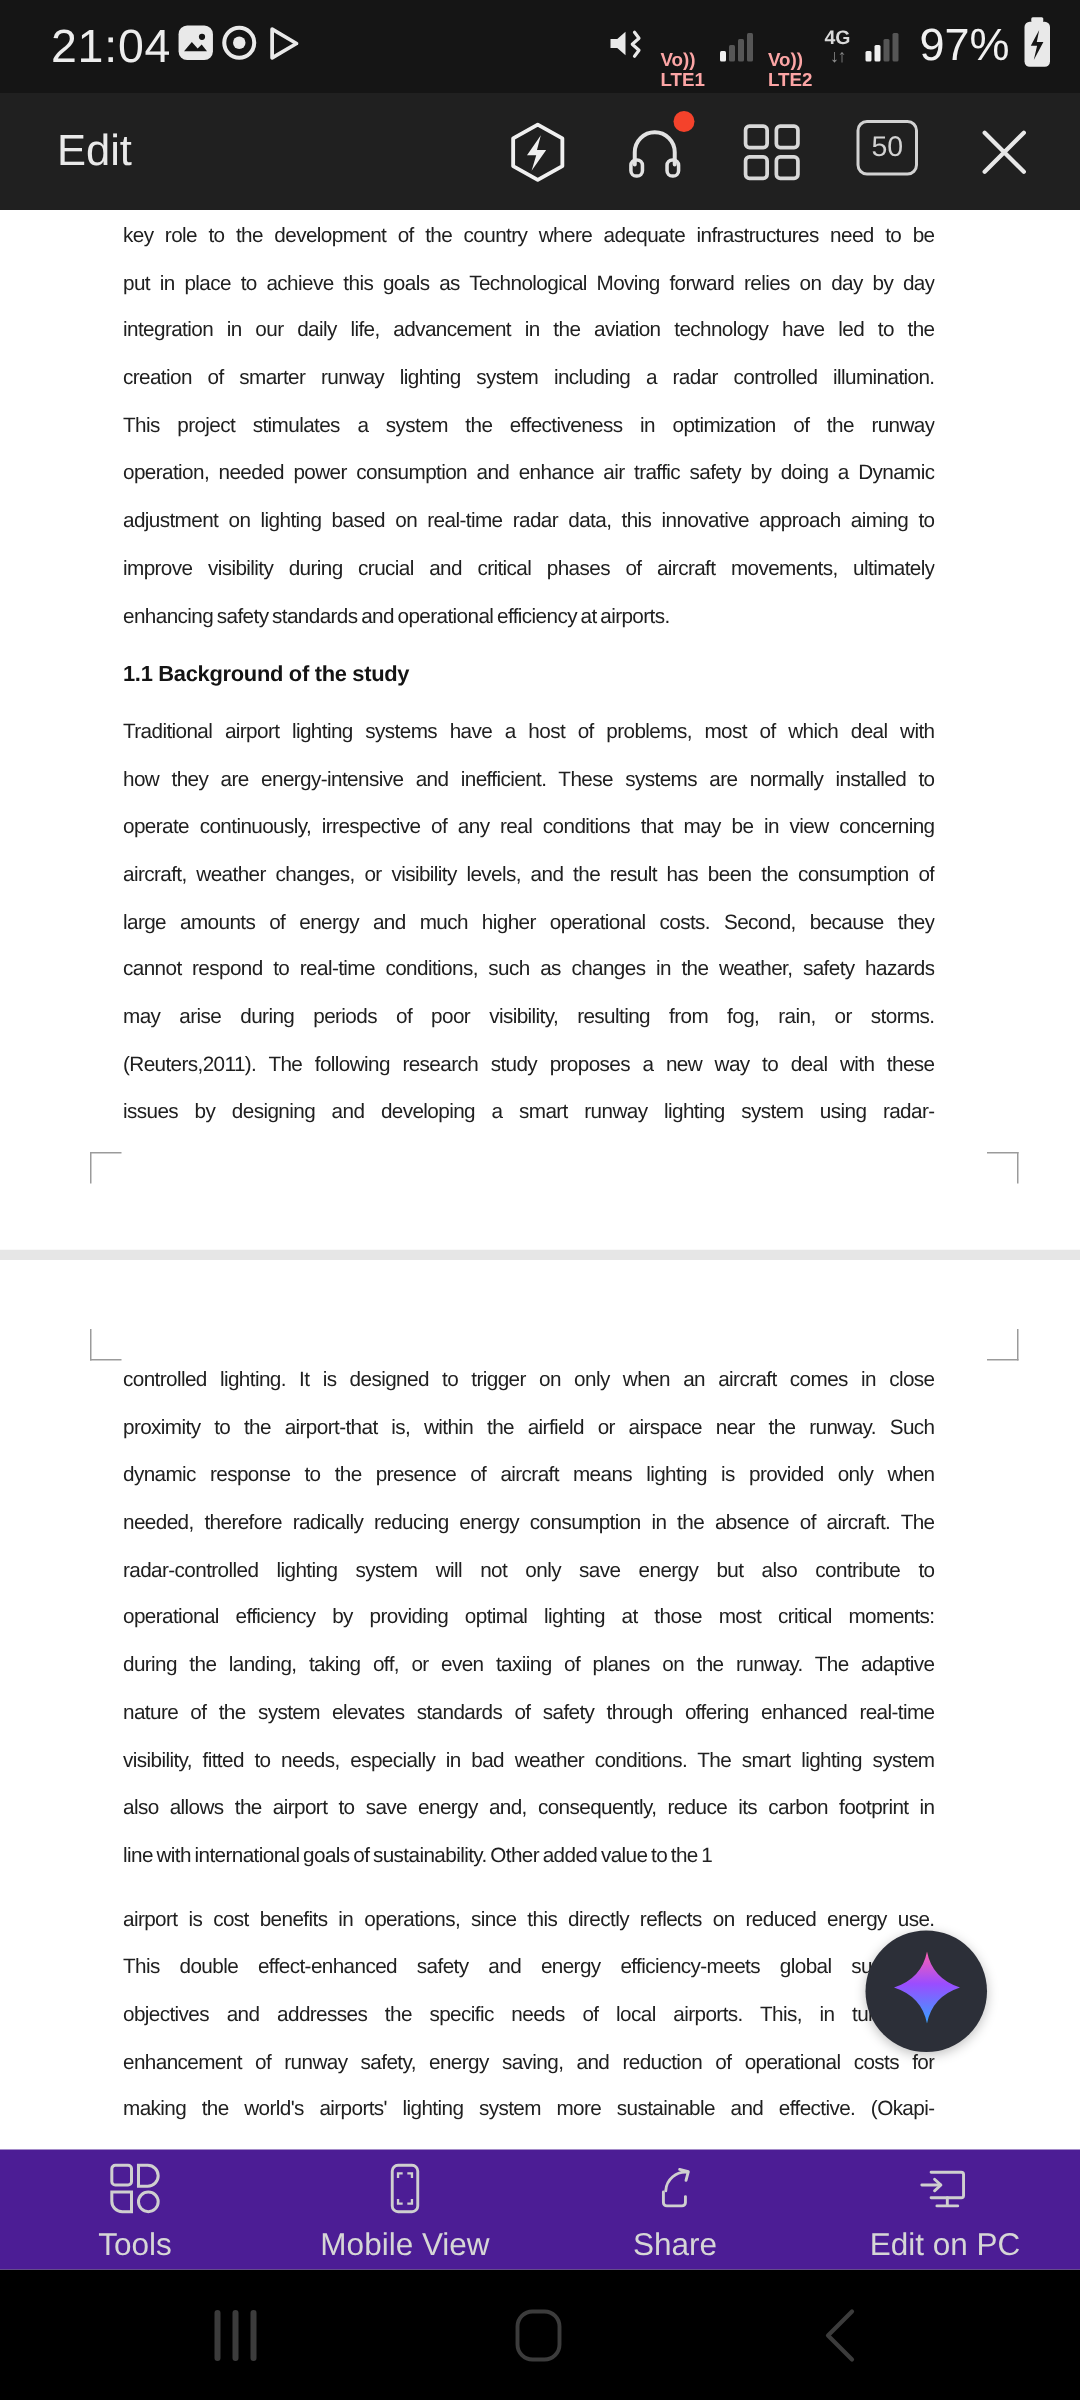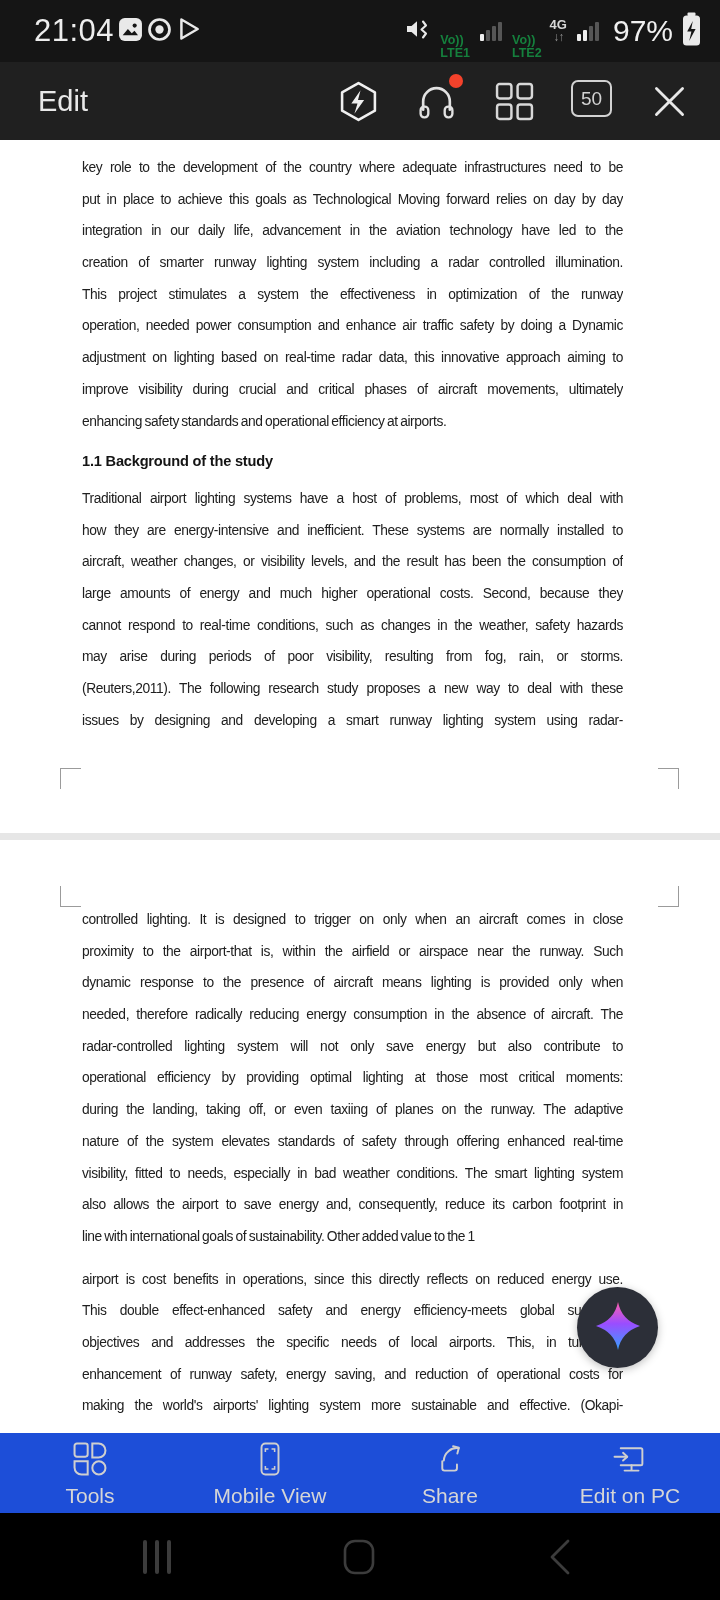--- a/index.html
+++ b/index.html
@@ -10,21 +10,21 @@
   }
   
   .status-bar {
     position:absolute; top:0; left:0; width:720px; height:62px;
     background:#151515; display:flex; align-items:center; justify-content:space-between;
     padding:0 18px 0 34px;
   }
   .sb-left { display:flex; align-items:center; gap:4px; }
   .sb-time { color:#ededed; font-size:31px; letter-spacing:.5px; }
   .sb-right { display:flex; align-items:center; gap:8px; }
-  .volte { color:#15803d; font-size:12.5px; line-height:13px; font-weight:700; text-align:left;margin-top:32px; }
+  .volte { color:#fca5a5; font-size:12.5px; line-height:13px; font-weight:700; text-align:left;margin-top:32px; }
   .bars { display:flex; align-items:flex-end; gap:2px; height:20px; margin:0 2px; }
   .bars i { display:block; width:4px; background:#565656; border-radius:1px; }
   .bars i.on { background:#efefef; }
   .fourg { text-align:center; color:#d9d9d9; font-size:13px; line-height:12px; font-weight:700; }
   .fourg .arrows { color:#8f8f8f; font-size:12px; letter-spacing:-1px; }
   .sb-batt-pct { color:#f0f0f0; font-size:30px; margin-left:4px; }
   
   .app-bar {
     position:absolute; top:62px; left:0; width:720px; height:78px;
     background:#202020; display:flex; align-items:center; justify-content:space-between;
@@ -34,21 +34,21 @@
   .ab-actions { display:flex; align-items:flex-start; gap:36px; }
   .ab-btn { position:relative; width:42px; height:42px; display:flex; align-items:center; justify-content:center; }
   .badge-dot { position:absolute; top:-6px; right:-6px; width:14px; height:14px; border-radius:50%; background:#f4422b; }
   .page-count {
     width:41px; height:37px; border:2.4px solid #d2d2d2; border-radius:7px;
     color:#d2d2d2; font-size:19px; display:flex; align-items:center; justify-content:center;
   }
   
   .doc { position:absolute; top:140px; left:0; width:720px; height:1293px; background:#fff; }
   .page { position:relative; background:#fff; padding-left:82px; padding-right:97px; }
-  .page1 { height:693px; padding-top:12px; }
+  .page1 { height:693px; padding-top:1px; }
   .page-gap { height:7px; background:#e6e6e6; }
   .page2 { height:593px; padding-top:64px; }
   .doc-line {
     font-size:13.8px; color:#202020; line-height:31.7px; letter-spacing:-.4px; word-spacing:-1px;
     text-align:justify; text-align-last:justify; white-space:normal; overflow:hidden; height:31.7px;
   }
   .doc-line.endline { text-align-last:left; }
   .doc-heading {
     font-size:14.6px; font-weight:700; color:#141414; line-height:31.7px;
     margin:9px 0 5px 0; letter-spacing:-.2px;
@@ -60,21 +60,21 @@
   .cm-p2-l { left:60px;  top:46px;  border-bottom:1.5px solid #9b9b9b; border-left:1.5px solid #9b9b9b; }
   .cm-p2-r { left:658px; top:46px;  border-bottom:1.5px solid #9b9b9b; border-right:1.5px solid #9b9b9b; }
   
   .fab {
     position:absolute; left:577px; top:1287px; width:81px; height:81px; border-radius:50%;
     background:#2c2f38; display:flex; align-items:center; justify-content:center; z-index:5;
     box-shadow:0 2px 8px rgba(0,0,0,.25);
   }
   
   .bottom-bar {
-    position:absolute; top:1433px; left:0; width:720px; height:80px; background:#1d4ed8;
+    position:absolute; top:1433px; left:0; width:720px; height:80px; background:#4c1d95;
     display:flex; z-index:6;
   }
   .bb-item { width:180px; display:flex; flex-direction:column; align-items:center; padding-top:9px; }
   .bb-item svg { height:34px; }
   .bb-label { color:#d6d6d6; font-size:21px; margin-top:4px; line-height:24px; }
   
   .nav-bar { position:absolute; top:1513px; left:0; width:720px; height:87px; background:#000; }
   .nav-ic { position:absolute; top:25px; }
   .nav-recents { left:141px; }
   .nav-home { left:342px; }
@@ -192,20 +192,21 @@
         <div class="doc-line">This project stimulates a system the effectiveness in optimization of the runway</div>
         <div class="doc-line">operation, needed power consumption and enhance air traffic safety by doing a Dynamic</div>
         <div class="doc-line">adjustment on lighting based on real-time radar data, this innovative approach aiming to</div>
         <div class="doc-line">improve visibility during crucial and critical phases of aircraft movements, ultimately</div>
         <div class="doc-line endline">enhancing safety standards and operational efficiency at airports.</div>
       </div>
       <div class="doc-heading">1.1 Background of the study</div>
       <div class="para para2">
         <div class="doc-line">Traditional airport lighting systems have a host of problems, most of which deal with</div>
         <div class="doc-line">how they are energy-intensive and inefficient. These systems are normally installed to</div>
+        <div class="doc-line">operate continuously, irrespective of any real conditions that may be in view concerning</div>
         <div class="doc-line">aircraft, weather changes, or visibility levels, and the result has been the consumption of</div>
         <div class="doc-line">large amounts of energy and much higher operational costs. Second, because they</div>
         <div class="doc-line">cannot respond to real-time conditions, such as changes in the weather, safety hazards</div>
         <div class="doc-line">may arise during periods of poor visibility, resulting from fog, rain, or storms.</div>
         <div class="doc-line">(Reuters,2011). The following research study proposes a new way to deal with these</div>
         <div class="doc-line">issues by designing and developing a smart runway lighting system using radar-</div>
       </div>
       <i class="cropmark cm-p1-l"></i>
       <i class="cropmark cm-p1-r"></i>
     </div>

